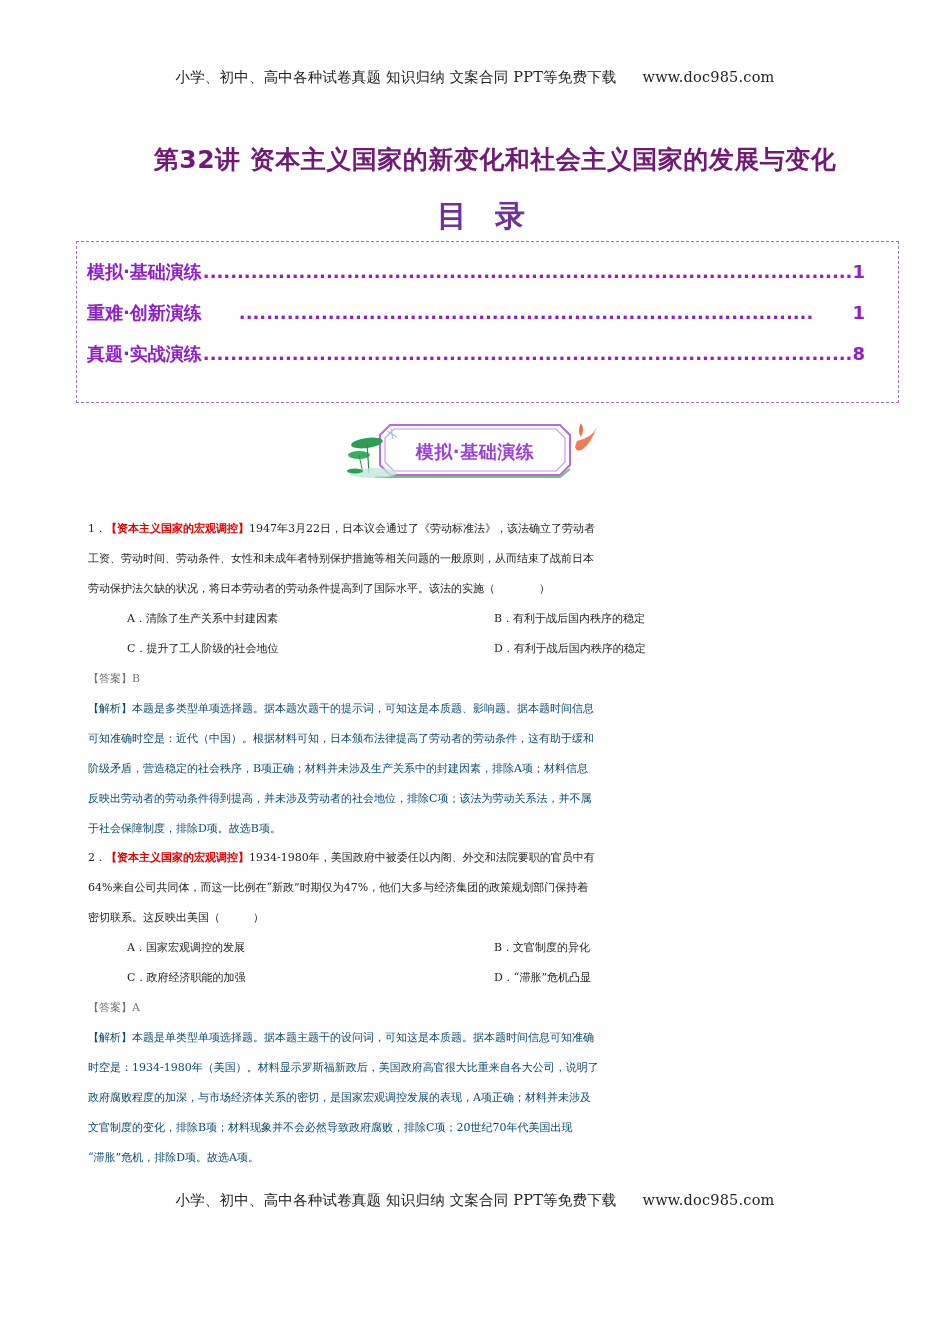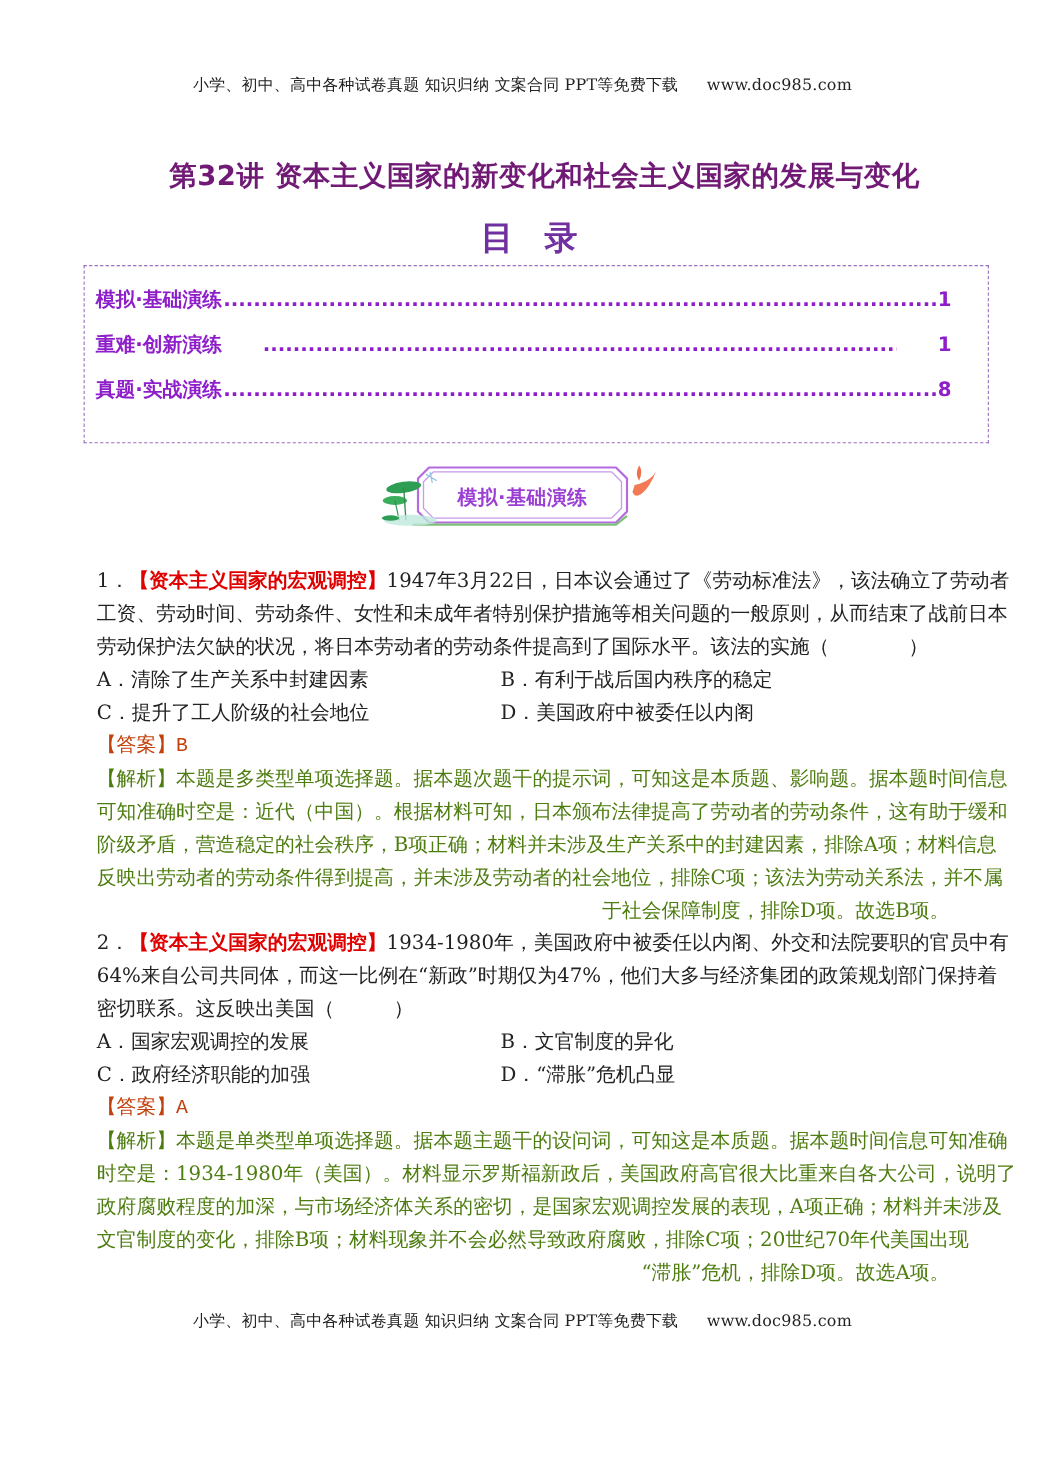--- a/index.html
+++ b/index.html
@@ -24,27 +24,27 @@
                font-size: 18px; color: #8e1ec9; }
     .toc-row .label { white-space: nowrap; }
     .toc-row .dots { flex: 1; overflow: hidden; white-space: nowrap; letter-spacing: 0px;
                      margin: 0 1px; }
     .toc-row .dots::before { content: "............................................................................................................................................................................................................................................"; }
     .toc-row .page { white-space: nowrap; }
     .section-banner { position: absolute; left: 345px; top: 413px; width: 255px; height: 70px; }
     .banner-text { position: absolute; left: 40px; top: 27px; width: 180px; text-align: center;
                    font-family: "DejaVu Sans", "Liberation Sans", sans-serif; font-weight: bold;
                    font-size: 18px; color: #9b3fd4; letter-spacing: 0.5px; }
-    .content { position: absolute; left: 88px; width: 775px; font-size: 18px; line-height: 30px; }
+    .content { position: absolute; left: 88px; width: 775px; font-size: 11px; line-height: 30px; }
     .q-line { white-space: nowrap; }
     .tag { color: #e00000; font-weight: bold; font-family: "DejaVu Sans", "Liberation Sans", sans-serif; }
-    .opts { display: flex; }
+    .opts { display: flex; margin-left: 39px; }
     .opt { width: 367px; white-space: nowrap; }
-    .answer { color: #c2410c; font-family: Liberation Mono, monospace; }
-    .analysis { color: #4d7c0f; text-align: right; }
+    .answer { color: #737373; }
+    .analysis { color: #0c4a6e; }
   </style>
 </head>
 <body>
 
 <div class="header-line">
   <span>小学、初中、高中各种试卷真题  知识归纳  文案合同  PPT等免费下载</span><span class="url">www.doc985.com</span>
 </div>
 
 <div class="doc-title">第32讲  资本主义国家的新变化和社会主义国家的发展与变化</div>
 
@@ -96,21 +96,21 @@
     <span>1．</span><span class="tag">【资本主义国家的宏观调控】</span><span>1947年3月22日，日本议会通过了《劳动标准法》，该法确立了劳动者</span>
   </div>
   <div class="q-line">工资、劳动时间、劳动条件、女性和未成年者特别保护措施等相关问题的一般原则，从而结束了战前日本</div>
   <div class="q-line">劳动保护法欠缺的状况，将日本劳动者的劳动条件提高到了国际水平。该法的实施（　　　　）</div>
   <div class="opts">
     <span class="opt">A．清除了生产关系中封建因素</span>
     <span class="opt">B．有利于战后国内秩序的稳定</span>
   </div>
   <div class="opts">
     <span class="opt">C．提升了工人阶级的社会地位</span>
-    <span class="opt">D．美国政府中被委任以内阁</span>
+    <span class="opt">D．有利于战后国内秩序的稳定</span>
   </div>
   <div class="answer">【答案】B</div>
   <div class="analysis q-line">【解析】本题是多类型单项选择题。据本题次题干的提示词，可知这是本质题、影响题。据本题时间信息</div>
   <div class="analysis q-line">可知准确时空是：近代（中国）。根据材料可知，日本颁布法律提高了劳动者的劳动条件，这有助于缓和</div>
   <div class="analysis q-line">阶级矛盾，营造稳定的社会秩序，B项正确；材料并未涉及生产关系中的封建因素，排除A项；材料信息</div>
   <div class="analysis q-line">反映出劳动者的劳动条件得到提高，并未涉及劳动者的社会地位，排除C项；该法为劳动关系法，并不属</div>
   <div class="analysis q-line">于社会保障制度，排除D项。故选B项。</div>
 </div>
 
 <div class="content" style="top:843px;">

